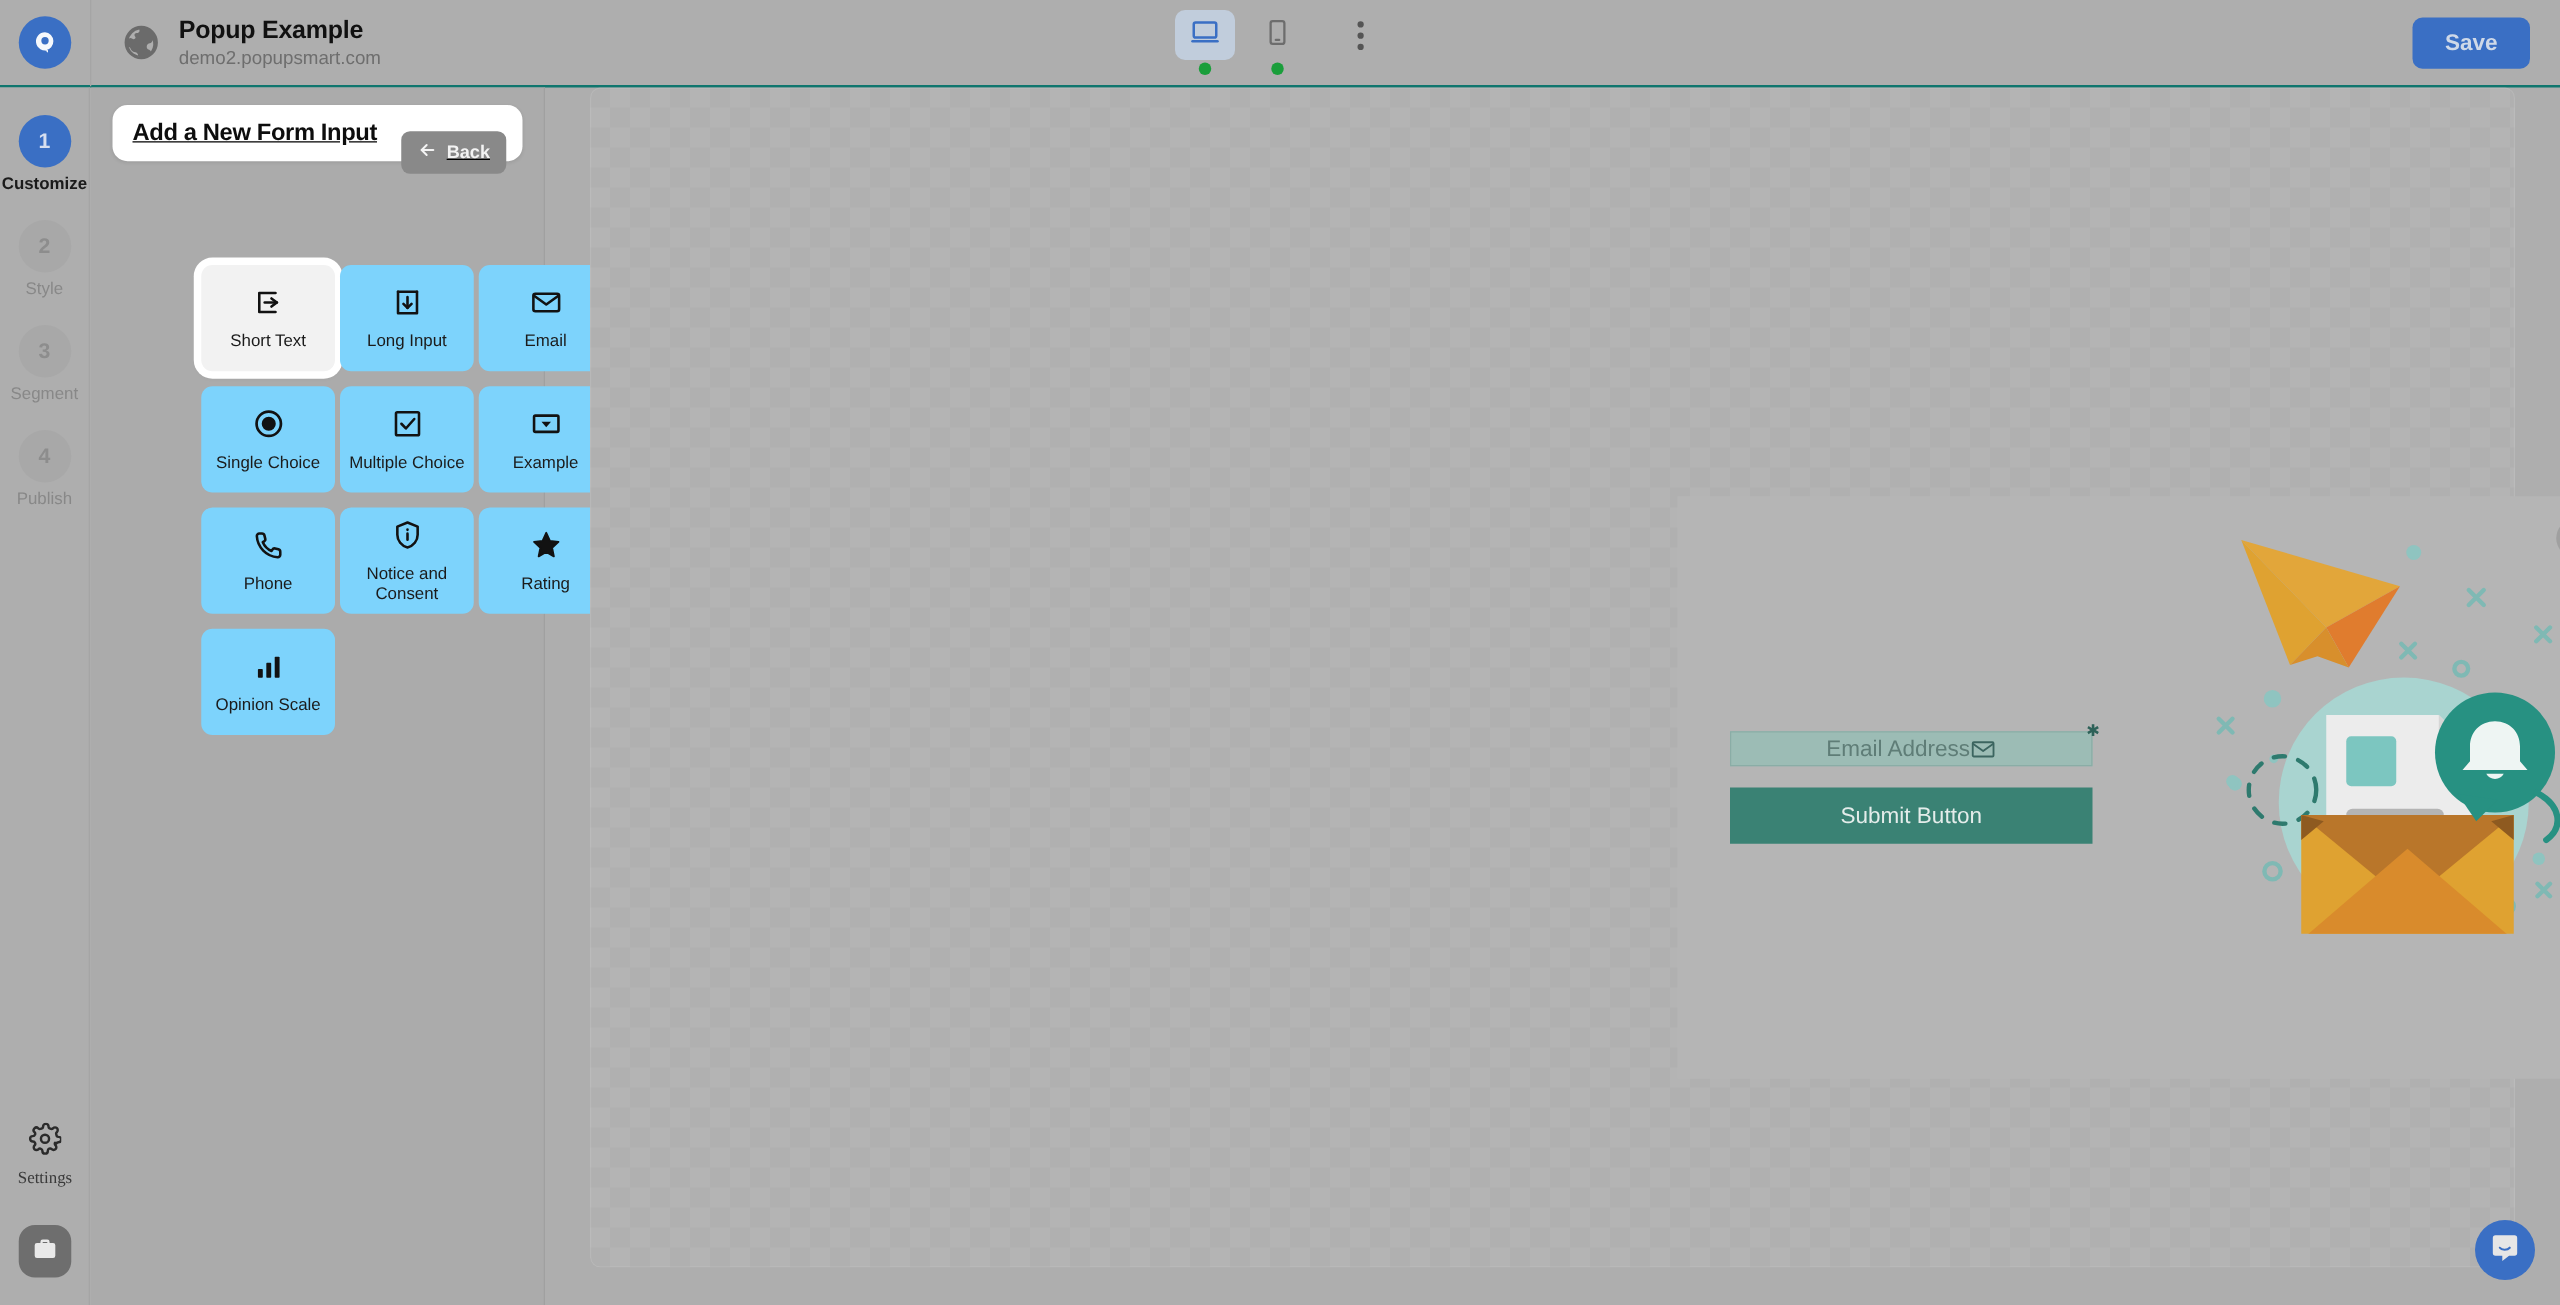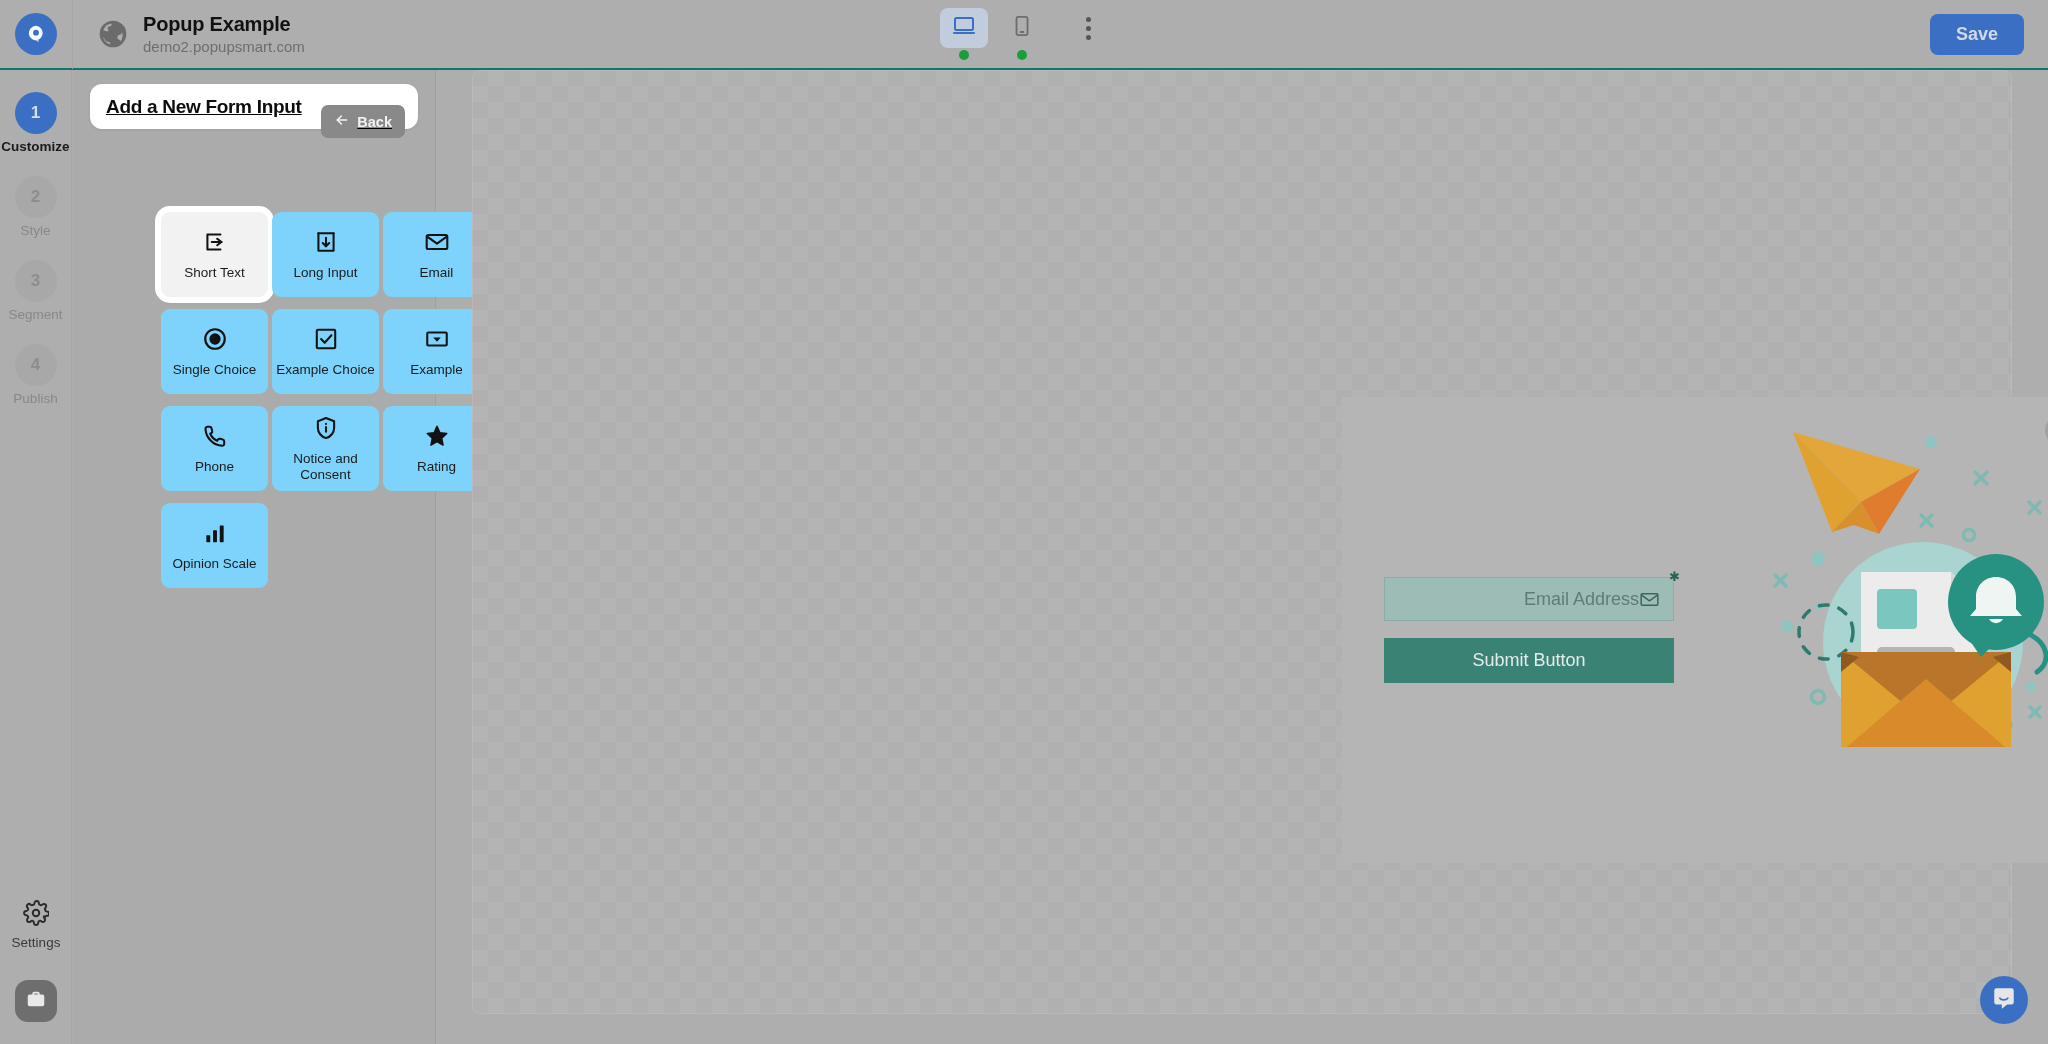--- a/index.html
+++ b/index.html
@@ -86,21 +86,21 @@
     display: flex; align-items: center; justify-content: center;
     font-size: 17px; font-weight: 600;
     background: #a8a8a8; color: #8d8d8d;
   }
   .step.active .step-circle { background: #3a6fc4; color: #d6dff0; }
   .step-label { font-size: 13.5px; color: #888; }
   .step.active .step-label { color: #1b1b1b; font-weight: 600; }
 
   .rail-bottom {
     position: absolute; left: 0; bottom: 22px; width: 72px;
-    display: flex; flex-direction: column; align-items: center; gap: 30px;
+    display: flex; flex-direction: column; align-items: center; gap: 30px; font-family: Liberation Serif, serif;
   }
   .settings-item { display: flex; flex-direction: column; align-items: center; gap: 5px; }
   .settings-item .si-label { font-size: 13.5px; color: #3a3a3a; }
   .briefcase-btn {
     width: 42px; height: 42px; border-radius: 13px;
     background: #6e6e6e;
     display: flex; align-items: center; justify-content: center;
   }
 
   
@@ -181,23 +181,23 @@
     display: flex; flex-direction: column; justify-content: center;
     padding-left: 42px;
   }
   .stay-tuned {
     font-size: 63px; line-height: 0.92; font-weight: 800;
     color: #338173; letter-spacing: -1px;
     margin-top: -20px; margin-bottom: 30px;
   }
   .email-field-wrap { position: relative; width: 290px; }
   .email-field {
-    width: 290px; height: 44px;
+    width: 290px; height: 28px;
     background: #9cbcb5; border: 1px solid #8aada6;
-    display: flex; align-items: center; justify-content: flex-end;
+    display: flex; align-items: center; justify-content: center;
     padding: 0 13px;
   }
   .email-placeholder { font-size: 18px; color: #5f7d77; }
   .mail-icon { width: 21px; height: 21px; color: #3c6560; }
   .required-dot {
     position: absolute; right: -6px; top: -6px;
     width: 11px; height: 11px; color: #2d6158; font-size: 13px;
     display: flex; align-items: center; justify-content: center;
   }
   .submit-btn {
@@ -378,21 +378,21 @@
         <span class="card-label">Single Choice</span>
       </div>
 
       <div class="card">
         <span class="card-icon">
           <svg viewBox="0 0 24 24" fill="none" stroke="#121212" stroke-width="1.9" stroke-linecap="round" stroke-linejoin="round">
             <rect x="3.5" y="3.5" width="17" height="17" rx="1"></rect>
               <polyline points="7.5 12 10.8 15.5 17 8.5"></polyline>
           </svg>
         </span>
-        <span class="card-label">Example Choice</span>
+        <span class="card-label">Multiple Choice</span>
       </div>
 
       <div class="card">
         <span class="card-icon">
           <svg viewBox="0 0 24 24" fill="none" stroke="#121212" stroke-width="1.9" stroke-linecap="round" stroke-linejoin="round">
             <rect x="3" y="6" width="18" height="12" rx="1"></rect>
               <polygon points="8.5 10.5 15.5 10.5 12 14.5" fill="#121212" stroke="none"></polygon>
           </svg>
         </span>
         <span class="card-label">Example</span>

